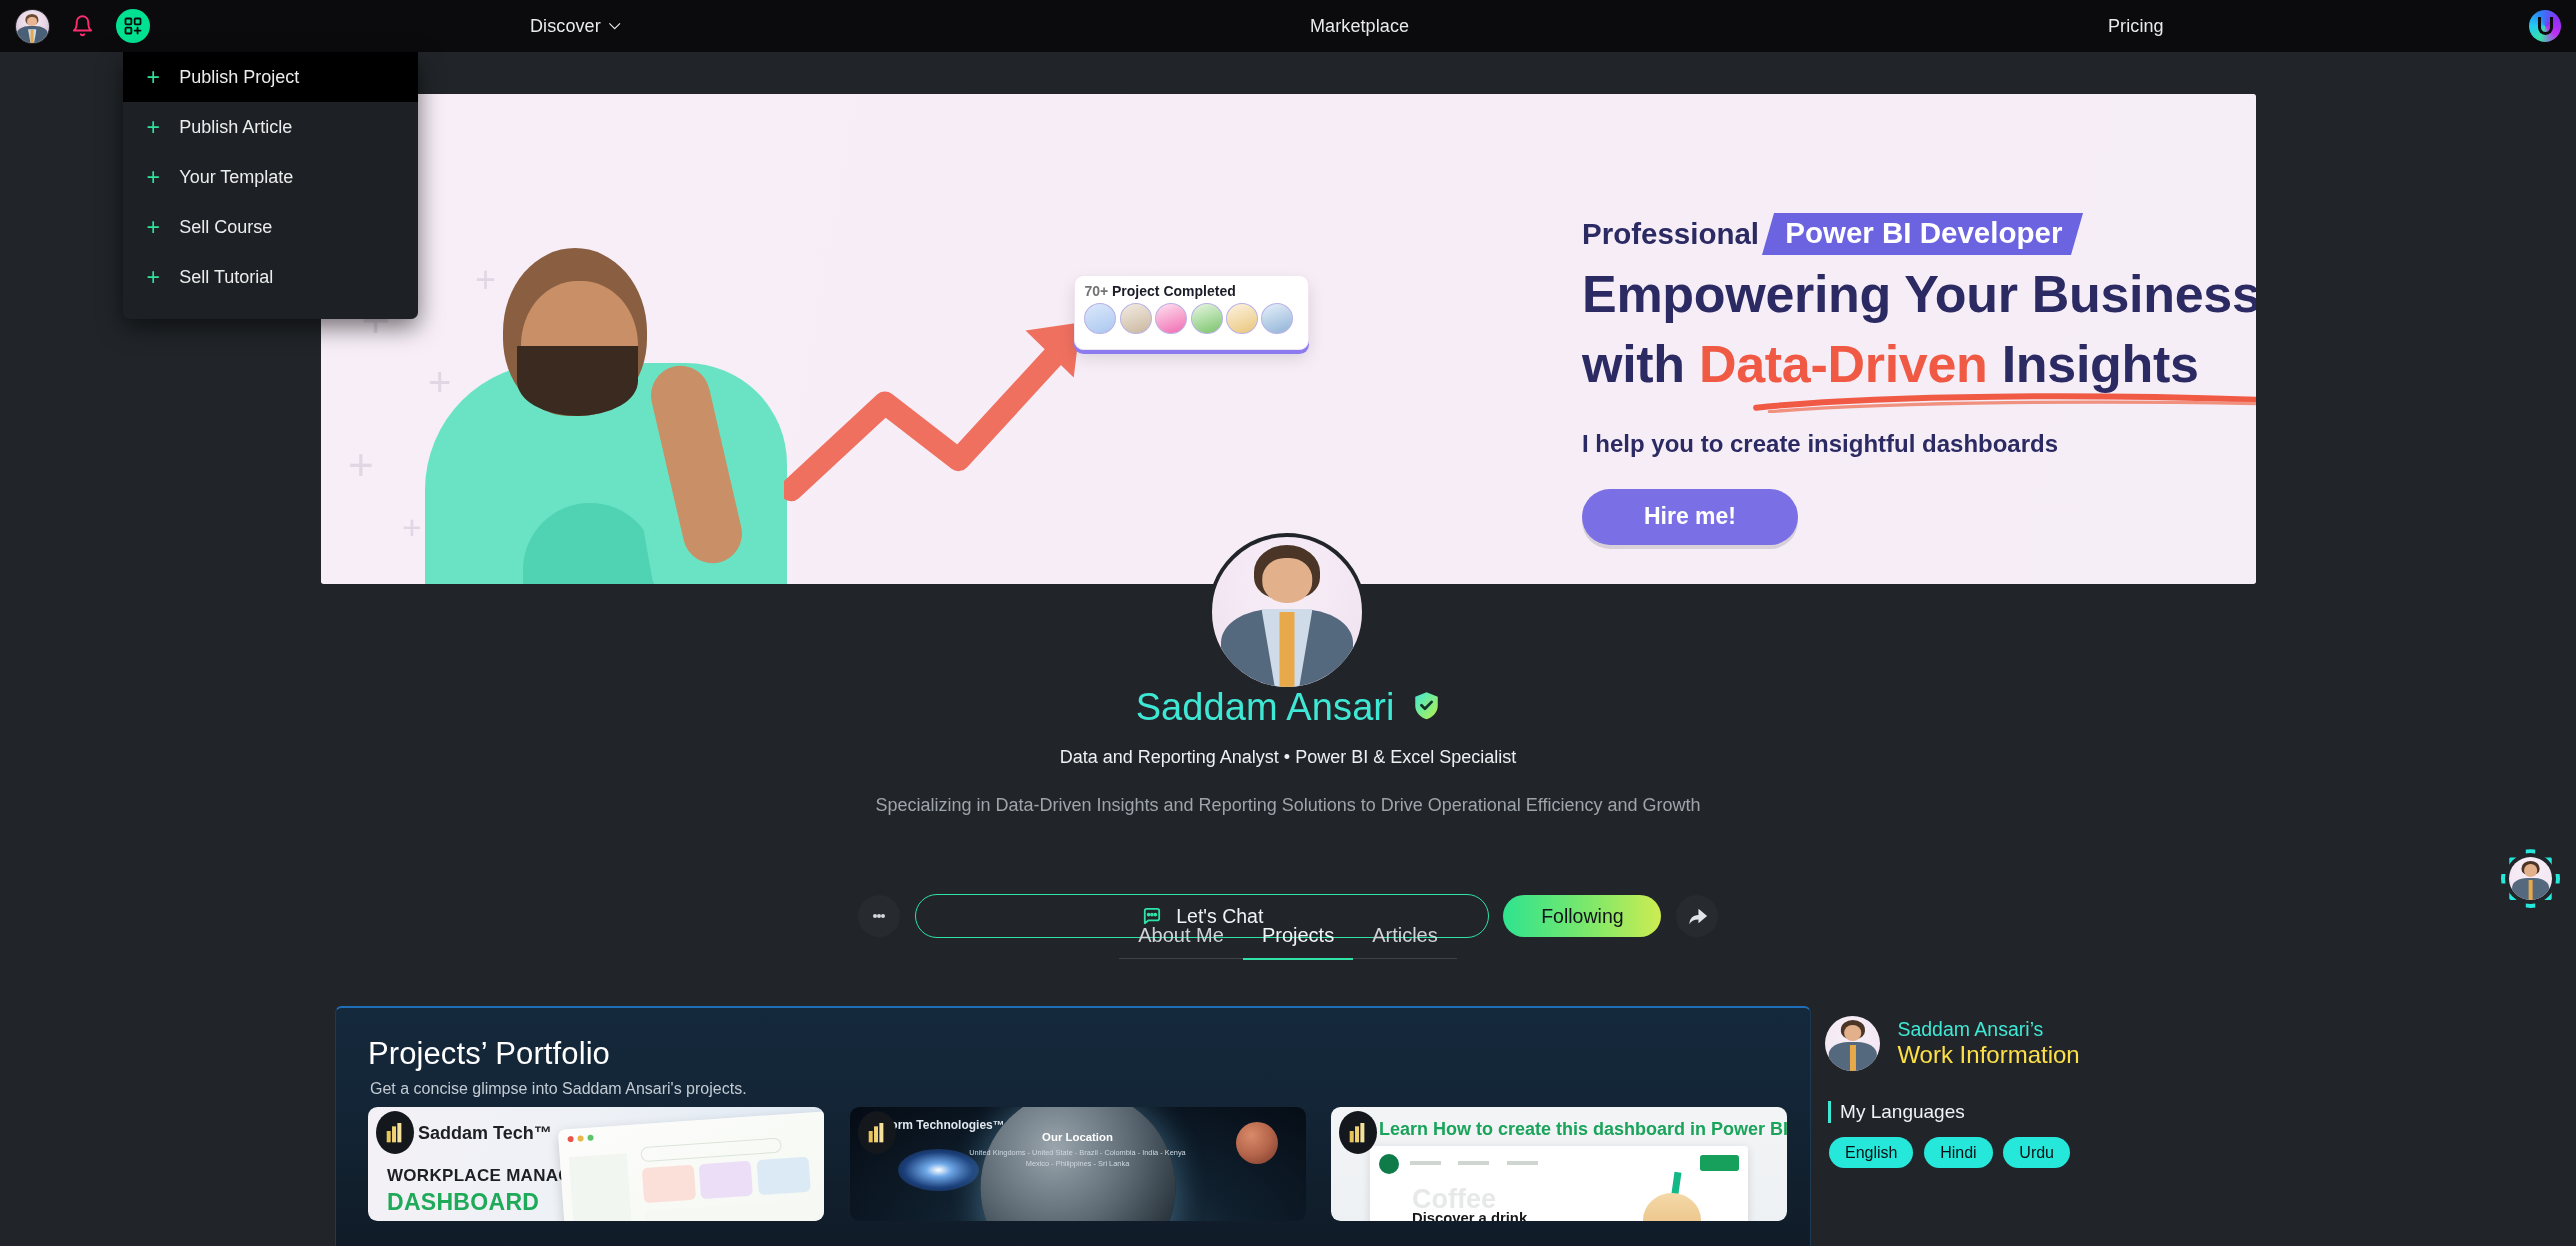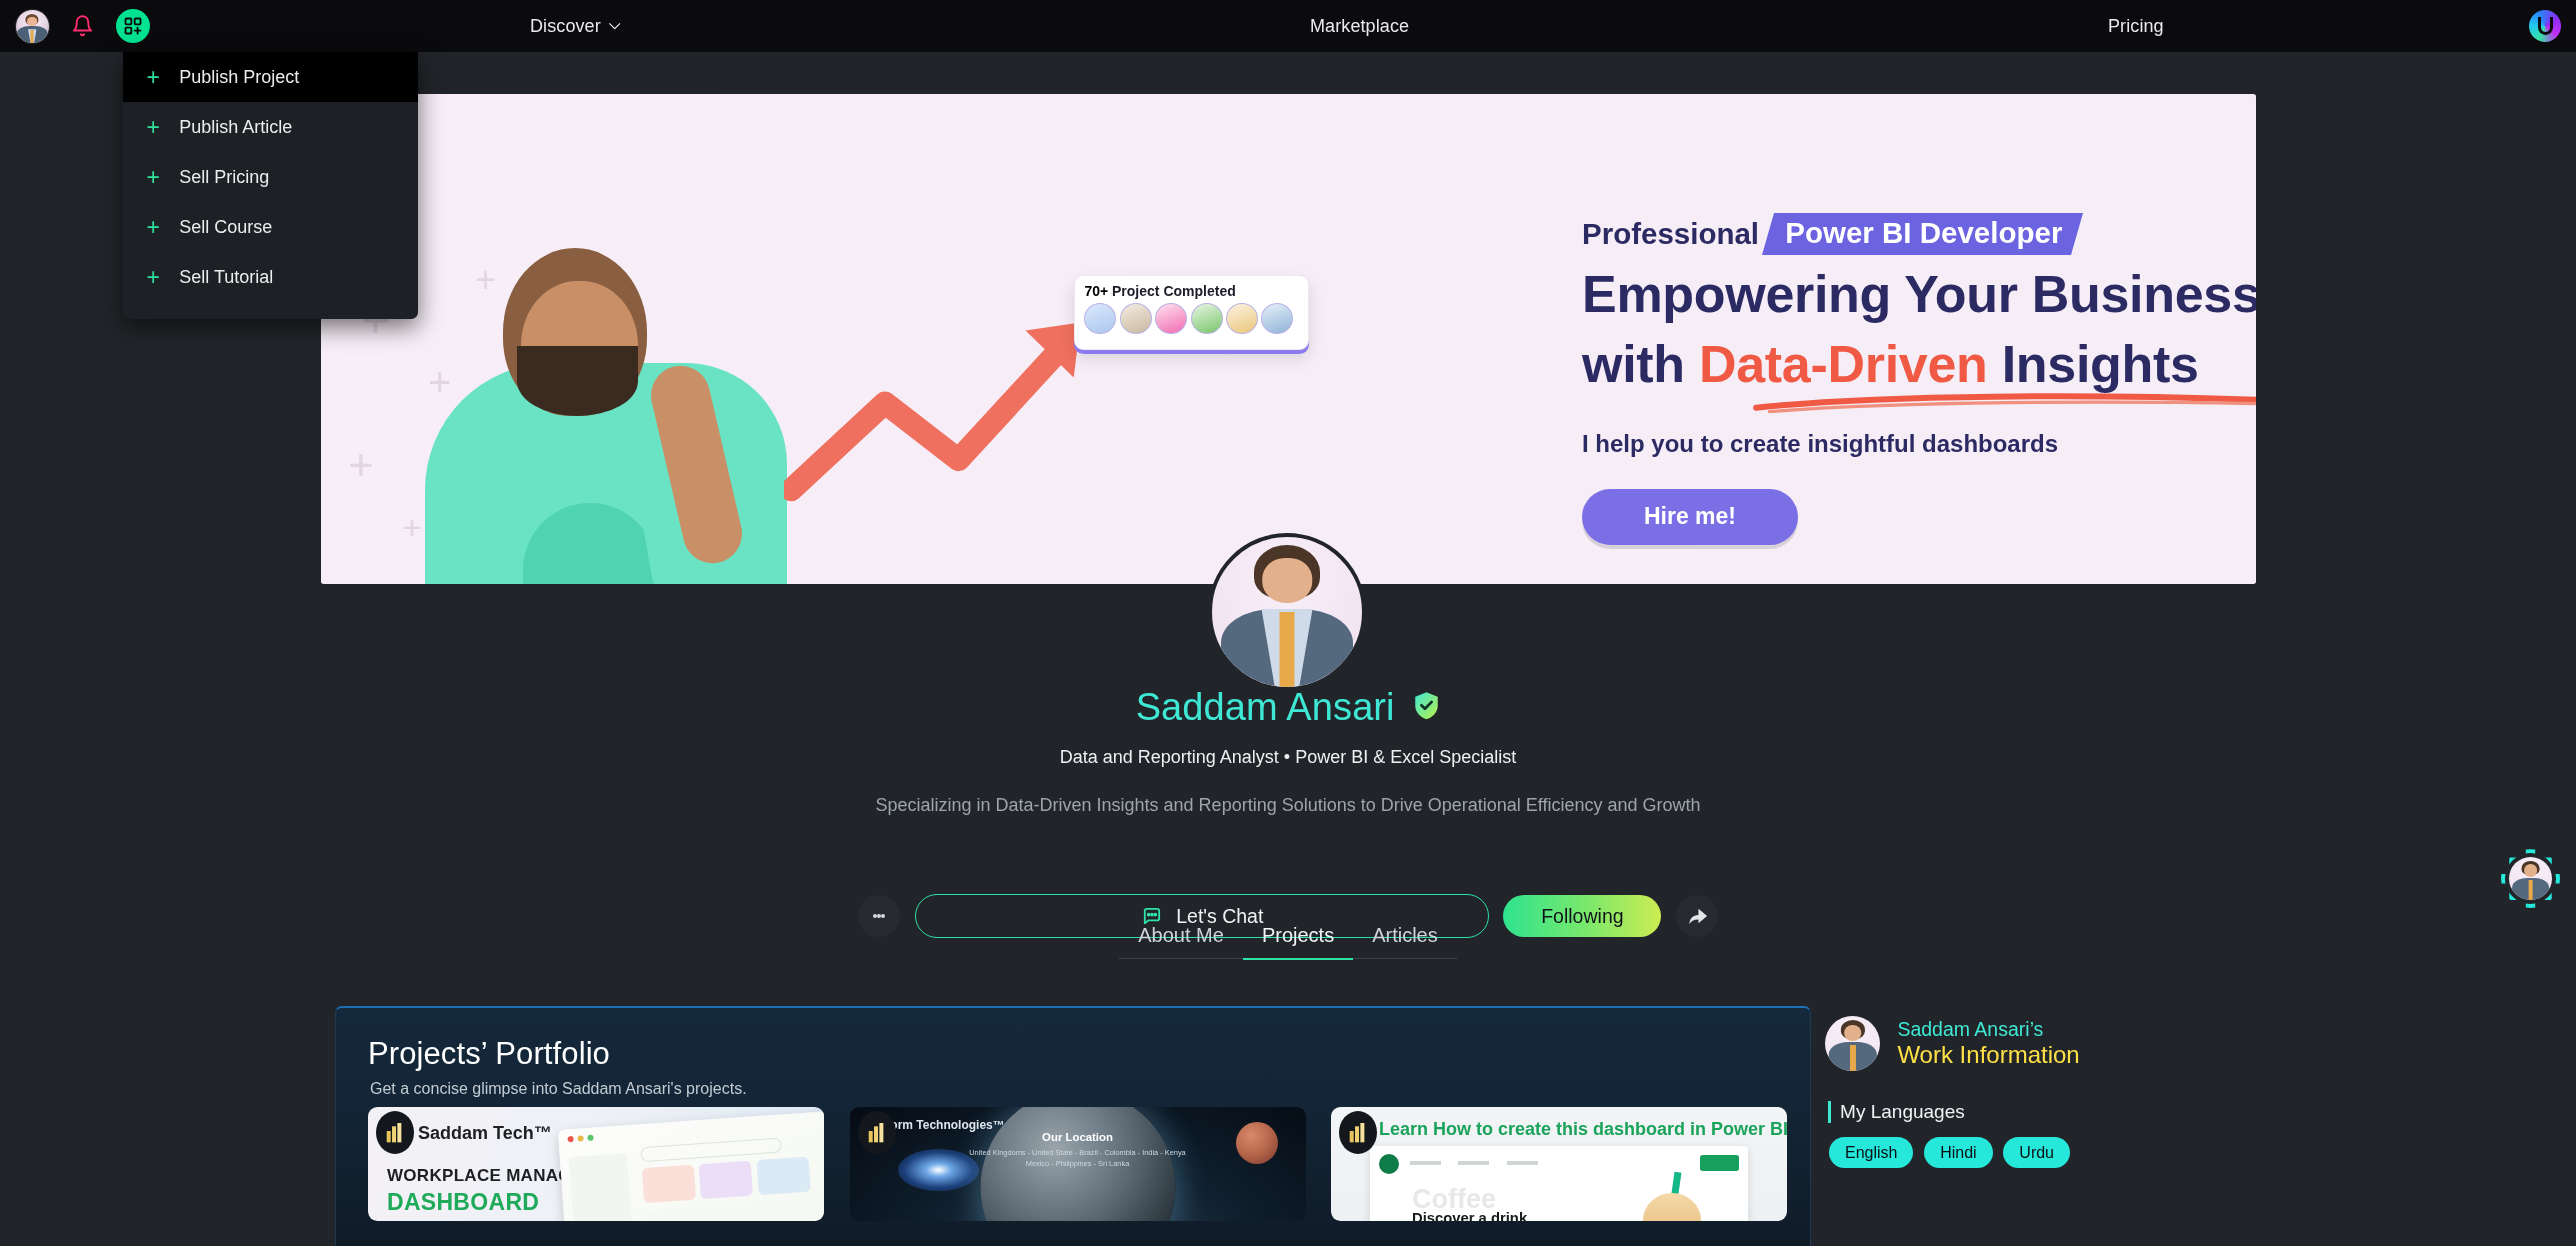--- a/index.html
+++ b/index.html
@@ -95,21 +95,21 @@
 
   .arrowline { position:absolute; left:463px; bottom:74px; width:483px; height:221px; }
 
   .badge-card {
     position:absolute; left:753px; top:181px; width:235px; height:75px;
     background:#fff; border-radius:9.4px; border:0.7px solid #efe6ef;
     box-shadow:0 4px 0 0 #8c7bf0, 0 8px 17.4px rgba(0,0,0,.12);
     padding:6.7px 9.4px 0 9.4px;
   }
   .badge-card .bc-title { font-size:14px; font-weight:800; color:#1c1c28; white-space:nowrap; }
-  .badge-card .bc-title span { color:#000000; }
+  .badge-card .bc-title span { color:#737373; }
   .badge-card .bc-row { display:flex; gap:3.4px; margin-top:4px; }
   .badge-card .bc-thumb {
     width:32px; height:31px; border-radius:50%; border:0.7px solid #b9b1e6; overflow:hidden;
   }
 
   .banner-right { position:absolute; left:1261px; top:119px; width:872px; }
   .b-kicker { display:flex; align-items:center; gap:0; font-size:29.5px; font-weight:800; color:#2b2a63; white-space:nowrap; }
   .b-kicker .plain { padding-right:9.4px; }
   .b-kicker .hl {
     background:#6c63e0; color:#fff; padding:3.4px 14.8px 4.7px 17.4px;
@@ -348,21 +348,21 @@
     <div class="dd-item active">
       <span class="dd-plus">+</span>
       <span>Publish Project</span>
     </div>
     <div class="dd-item">
       <span class="dd-plus">+</span>
       <span>Publish Article</span>
     </div>
     <div class="dd-item">
       <span class="dd-plus">+</span>
-      <span>Sell Pricing</span>
+      <span>Your Template</span>
     </div>
     <div class="dd-item">
       <span class="dd-plus">+</span>
       <span>Sell Course</span>
     </div>
     <div class="dd-item">
       <span class="dd-plus">+</span>
       <span>Sell Tutorial</span>
     </div>
   </div>

